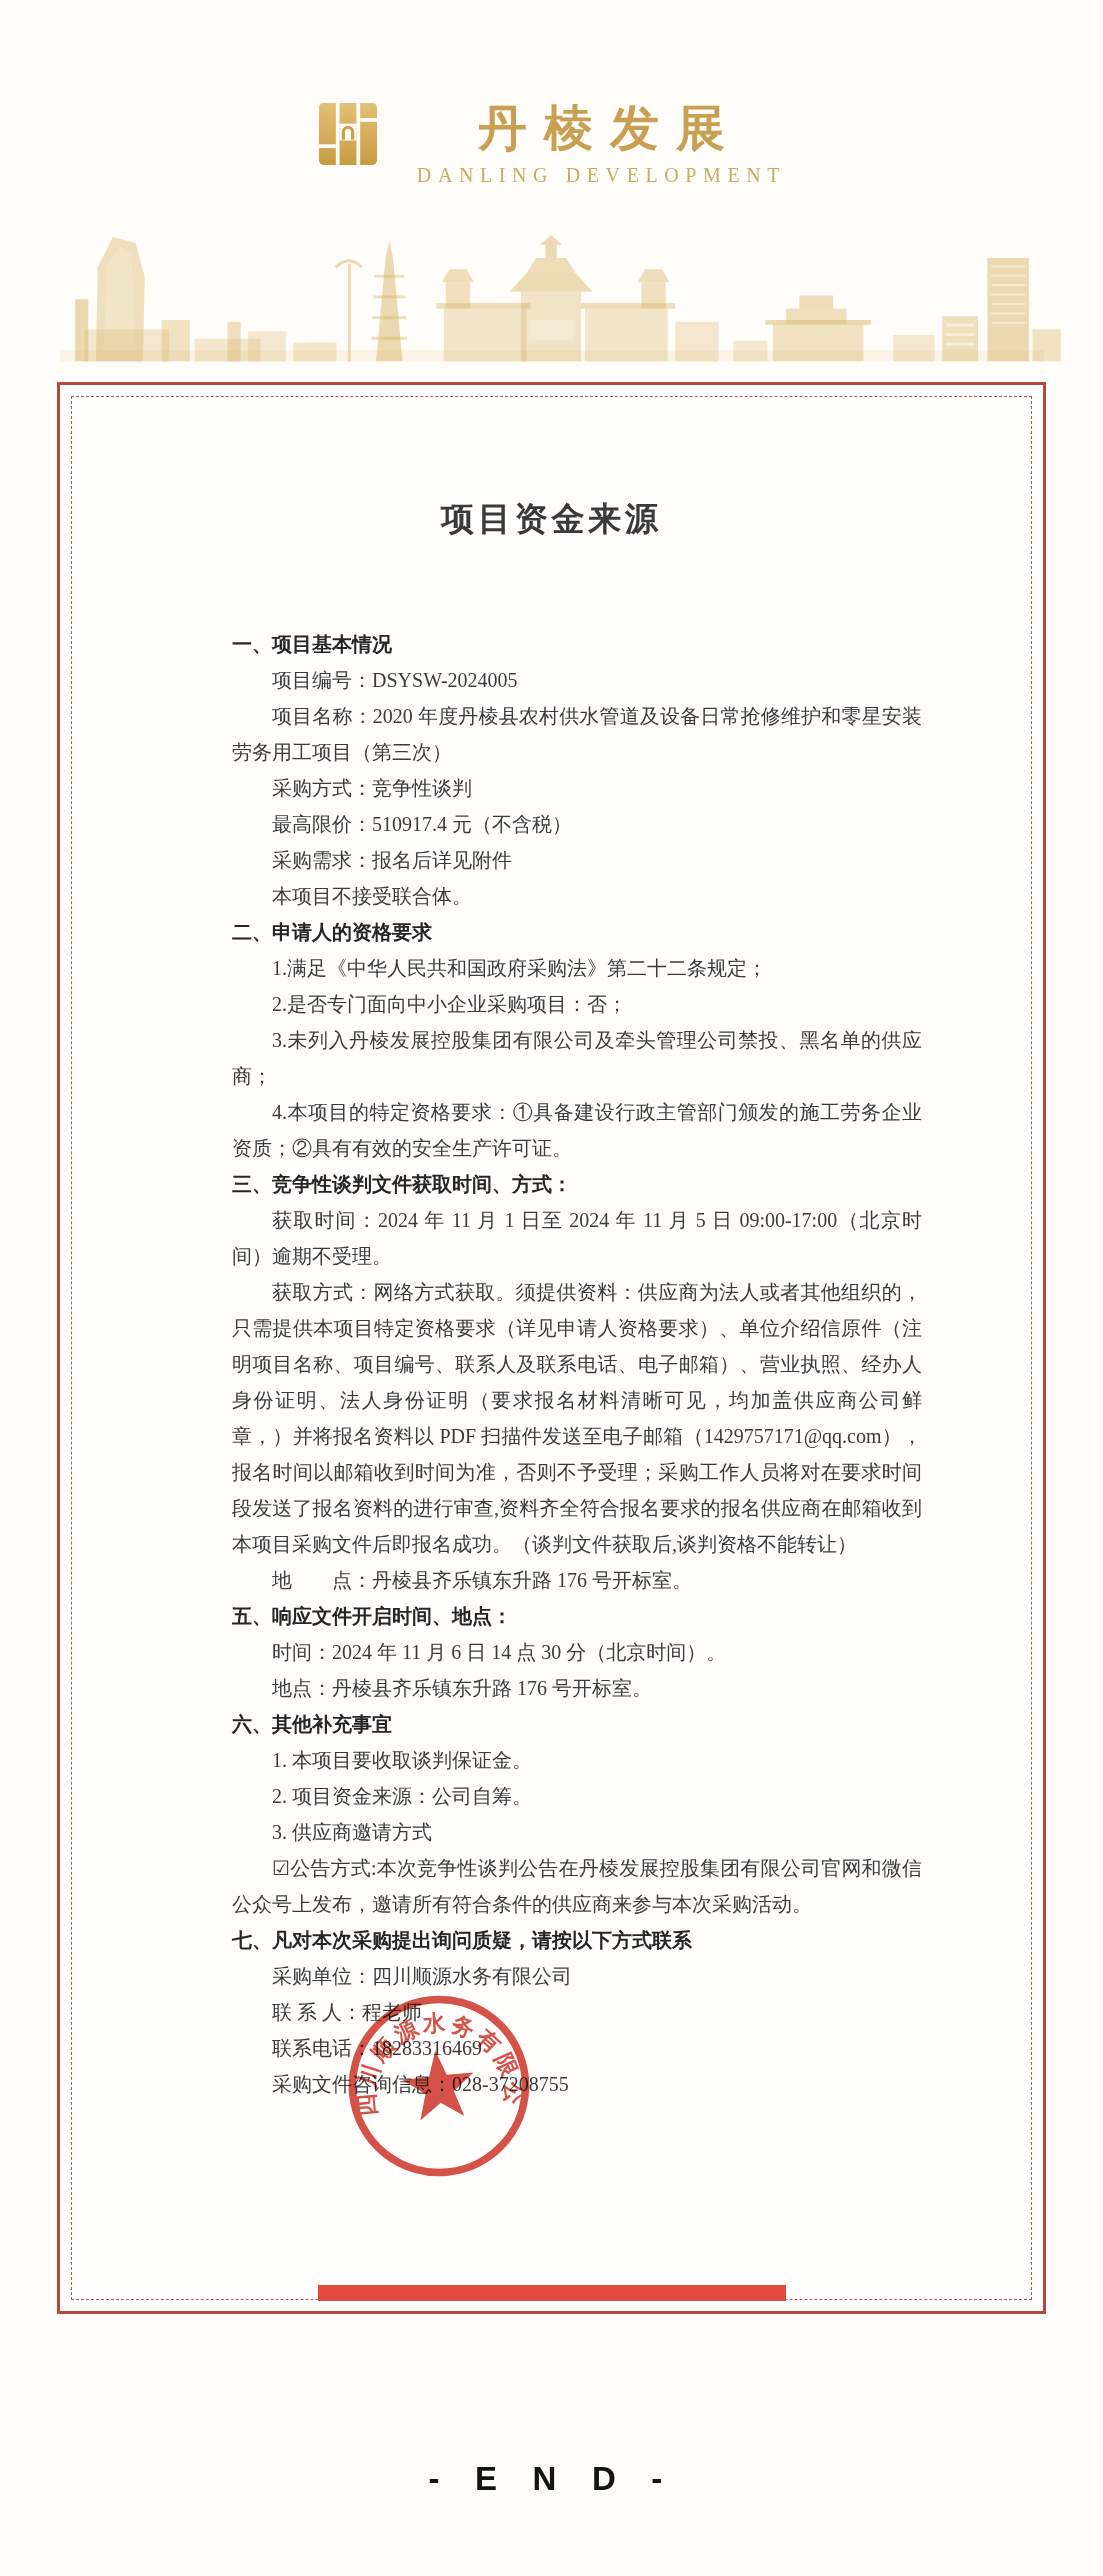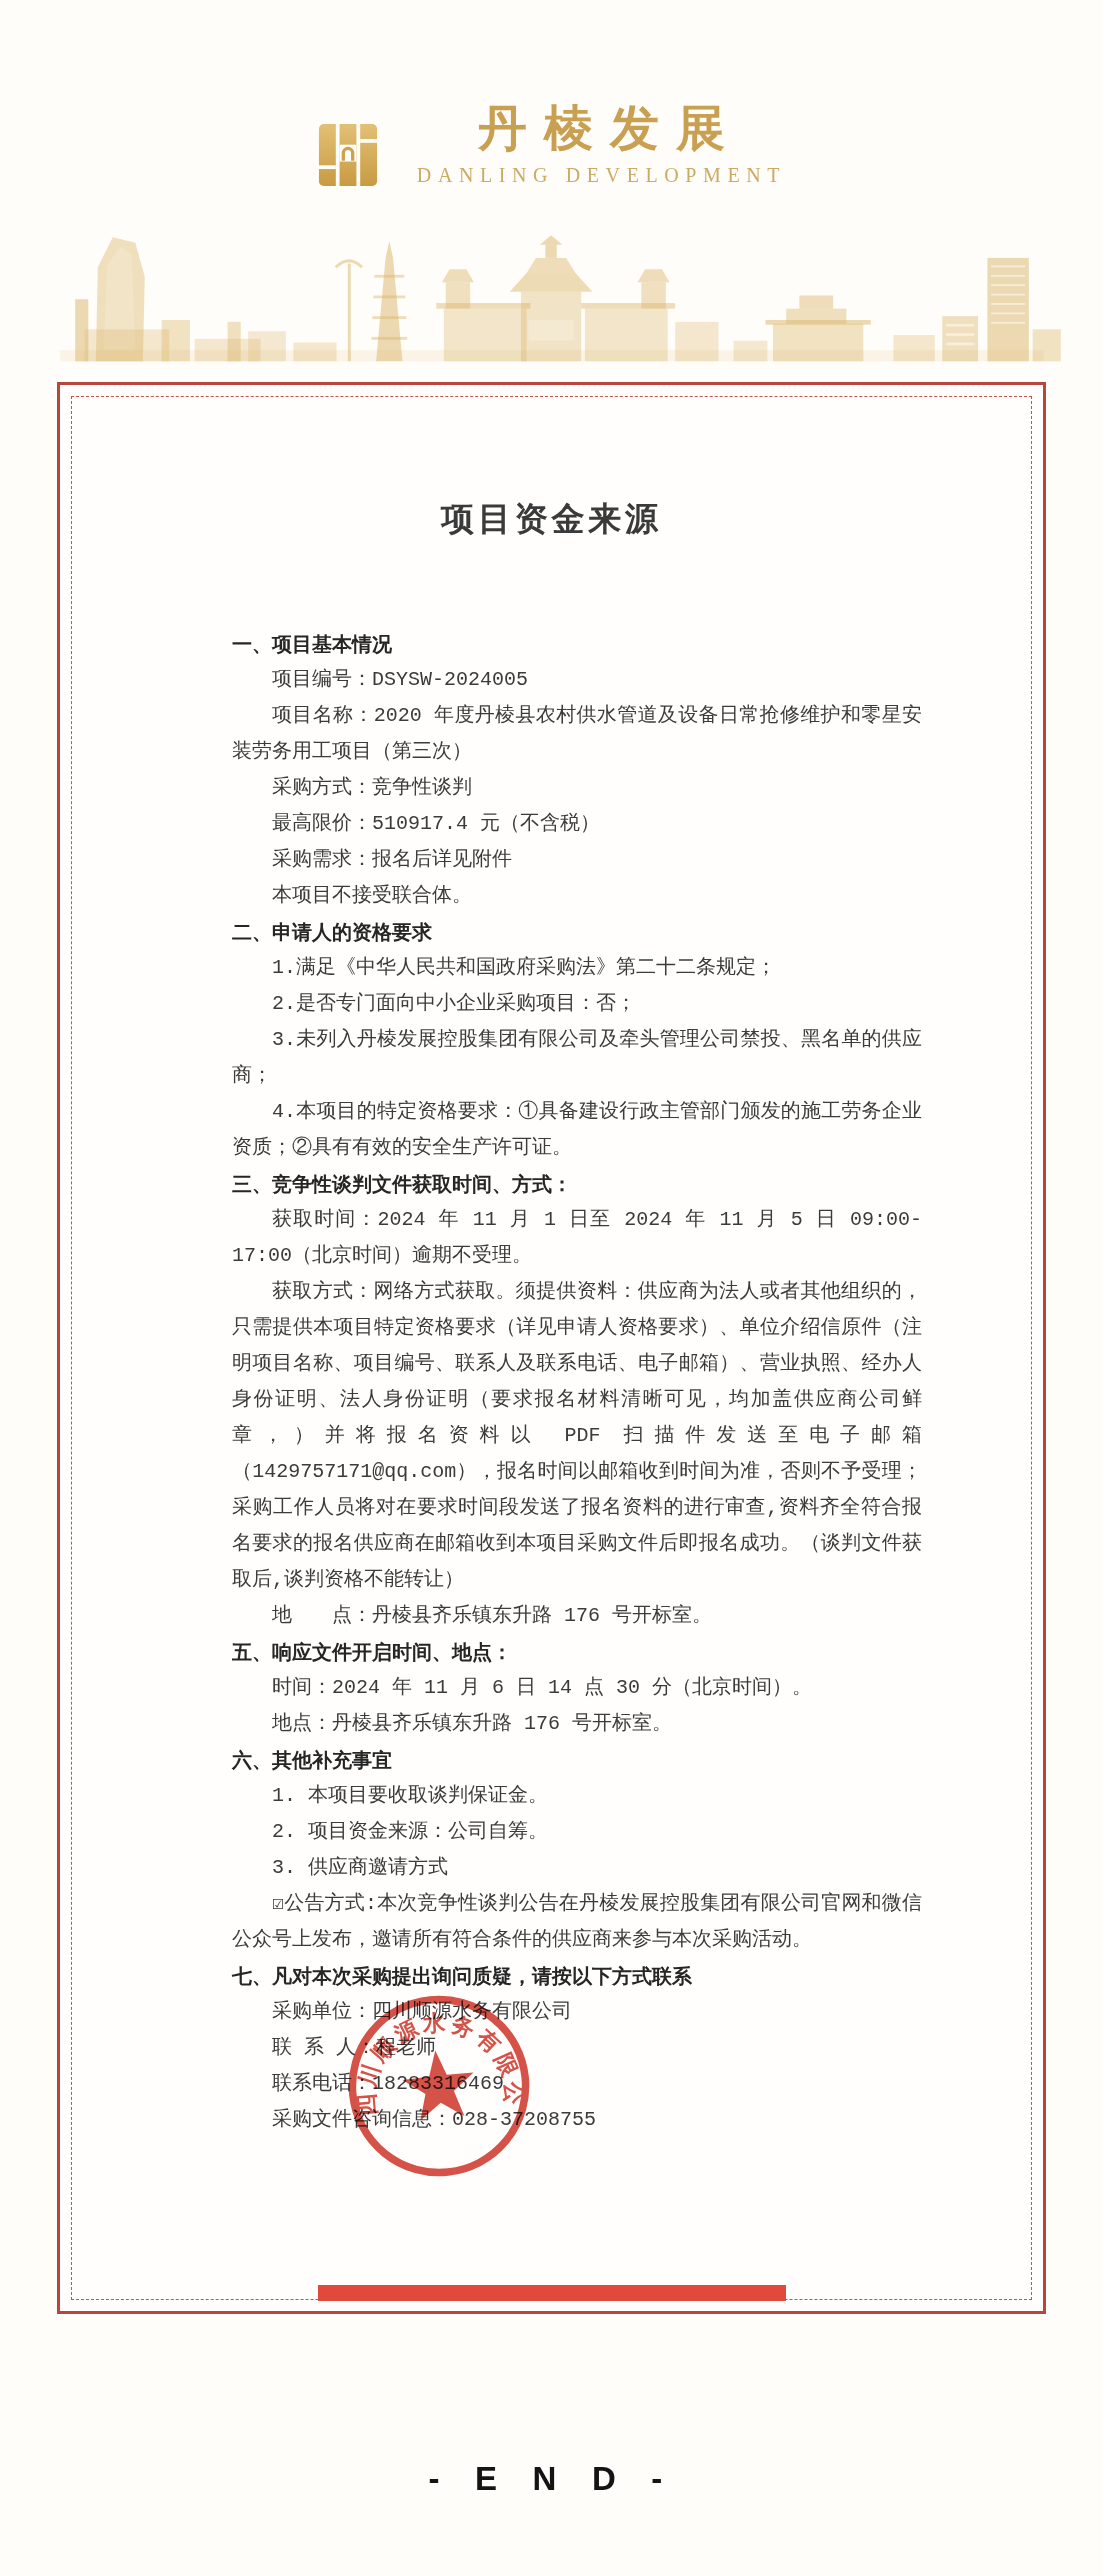--- a/index.html
+++ b/index.html
@@ -1,35 +1,35 @@
 <!DOCTYPE html>
 <html style="font-size:15px"><head>
 <meta charset="utf-8">
 <style>
   html,body{margin:0;padding:0;background:#ffffff;}
   .page{position:relative;width:1104px;height:2576px;margin:0 auto;background:#fffdf9;overflow:hidden;
         font-family:"Liberation Serif","DejaVu Serif",serif;}
   
   .brand{position:absolute;top:102px;left:0;width:1104px;display:flex;justify-content:center;align-items:flex-start;}
-  .brand-inner{display:flex;align-items:flex-end;gap:39px;}
+  .brand-inner{display:flex;align-items:flex-start;gap:39px;}
   .brand-logo{width:60px;height:64px;flex:0 0 auto;}
   .brand-texts{display:flex;flex-direction:column;align-items:center;}
   .brand-cn{font-size:49px;line-height:53px;letter-spacing:17px;color:#c9a052;font-weight:bold;
             font-family:"Liberation Serif","DejaVu Serif",serif;text-indent:17px;}
   .brand-en{margin-top:9.4px;font-size:20px;letter-spacing:6.6px;color:#cbaa63;font-family:"Liberation Serif","DejaVu Serif",serif;}
   
   .skyline{position:absolute;top:209px;left:0;width:1104px;height:158px;}
   
   .card{position:absolute;top:382px;left:57px;width:983px;height:1926px;background:#fffefd;
         border:3.8px solid #b8463e;}
   .card-dashed{position:absolute;top:11.3px;left:11.3px;right:11.3px;bottom:11.3px;border:1.9px dashed #c0544a;pointer-events:none;}
   .doc-title{margin:0;padding-top:111px;text-align:center;font-size:33px;font-weight:bold;color:#3a3a3a;
              letter-spacing:3.8px;line-height:47px;}
   .doc-body{margin-top:83px;padding:0 121px 0 172px;color:#3b3b3b;}
-  .doc-line{margin:0;font-size:20px;line-height:36px;text-align:justify;font-family:Liberation Mono, monospace;}
+  .doc-line{margin:0;font-size:20px;line-height:36px;text-align:justify;}
   .line-para{text-indent:2em;}
   .line-heading{font-family:"Liberation Sans","DejaVu Sans",sans-serif;font-weight:bold;color:#252525;text-indent:0;}
   .accent-bar{position:absolute;left:50%;transform:translateX(-50%);bottom:10.4px;width:468px;height:16px;background:#e0493c;}
   
   .seal{position:absolute;left:283px;top:1605px;width:192px;height:192px;opacity:.88;mix-blend-mode:multiply;
         transform:rotate(-6deg);}
   
   .end-marker{position:absolute;top:2460px;left:0;width:1104px;text-align:center;
               font-family:"Liberation Sans","DejaVu Sans",sans-serif;font-weight:bold;
               font-size:33px;letter-spacing:13.2px;color:#141414;}

